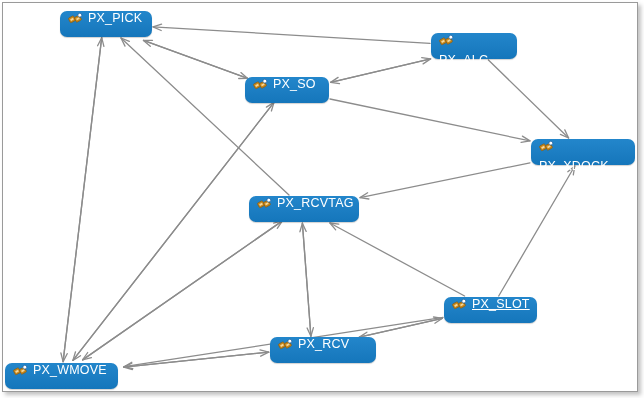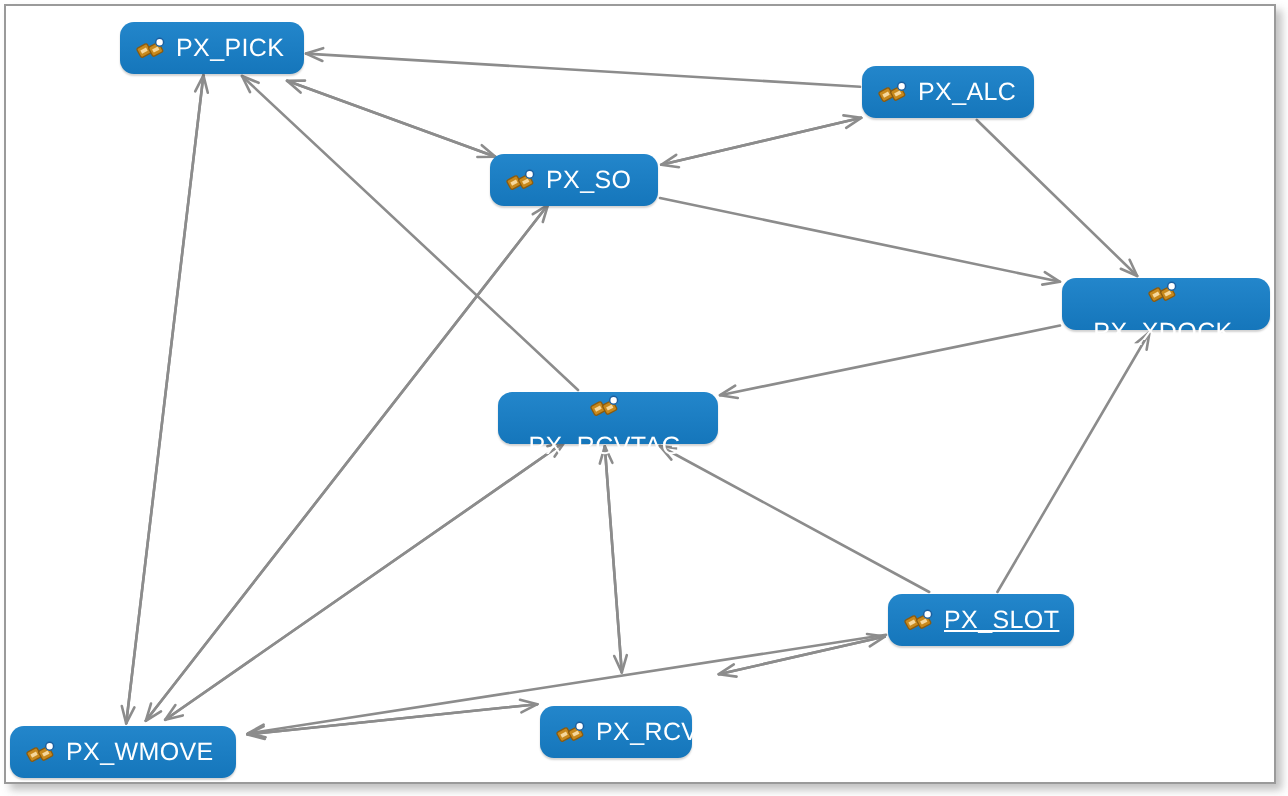--- a/index.html
+++ b/index.html
@@ -34,21 +34,20 @@
   svg.edges{
     position:absolute;
     left:0;top:0;
     width:634px;height:388px;
     pointer-events:none;
   }
 
   .node{
     position:absolute;
     display:flex;
-    align-items:center;
     gap:5px;
     height:26px;
     padding:0 11px 0 8px;
     border-radius:7px;
     background:#1b7ec4;
     background-image:linear-gradient(#2386cb,#1576bb);
     color:#ffffff;
     font-size:12.5px;
     letter-spacing:.2px;
     white-space:nowrap;
@@ -174,21 +173,21 @@
             <g transform="rotate(-28 8 8)">
               <rect x="1.2" y="4.2" width="6.2" height="5.6" rx="1" fill="#c8891c" stroke="#8a5b10" stroke-width=".7"></rect>
               <rect x="2.6" y="6.1" width="3.4" height="1.9" fill="#f6d79a"></rect>
               <rect x="7.0" y="6.6" width="6.2" height="5.6" rx="1" fill="#c8891c" stroke="#8a5b10" stroke-width=".7"></rect>
               <rect x="8.4" y="8.5" width="3.4" height="1.9" fill="#f6d79a"></rect>
             </g>
             <circle cx="12.6" cy="4.4" r="2.1" fill="#ffffff" stroke="#1b5fa0" stroke-width=".8"></circle>
           </svg>
           <span class="label">PX_PICK</span>
         </div>
-        <div class="node" style="left: 428px; top: 30px; width: 86px;">
+        <div class="node" style="left: 428px; top: 30px; width: 86px; flex-direction: column;">
           <svg class="nicon" viewBox="0 0 16 16">
             <g transform="rotate(-28 8 8)">
               <rect x="1.2" y="4.2" width="6.2" height="5.6" rx="1" fill="#c8891c" stroke="#8a5b10" stroke-width=".7"></rect>
               <rect x="2.6" y="6.1" width="3.4" height="1.9" fill="#f6d79a"></rect>
               <rect x="7.0" y="6.6" width="6.2" height="5.6" rx="1" fill="#c8891c" stroke="#8a5b10" stroke-width=".7"></rect>
               <rect x="8.4" y="8.5" width="3.4" height="1.9" fill="#f6d79a"></rect>
             </g>
             <circle cx="12.6" cy="4.4" r="2.1" fill="#ffffff" stroke="#1b5fa0" stroke-width=".8"></circle>
           </svg>
           <span class="label">PX_ALC</span>
@@ -210,21 +209,21 @@
             <g transform="rotate(-28 8 8)">
               <rect x="1.2" y="4.2" width="6.2" height="5.6" rx="1" fill="#c8891c" stroke="#8a5b10" stroke-width=".7"></rect>
               <rect x="2.6" y="6.1" width="3.4" height="1.9" fill="#f6d79a"></rect>
               <rect x="7.0" y="6.6" width="6.2" height="5.6" rx="1" fill="#c8891c" stroke="#8a5b10" stroke-width=".7"></rect>
               <rect x="8.4" y="8.5" width="3.4" height="1.9" fill="#f6d79a"></rect>
             </g>
             <circle cx="12.6" cy="4.4" r="2.1" fill="#ffffff" stroke="#1b5fa0" stroke-width=".8"></circle>
           </svg>
           <span class="label">PX_XDOCK</span>
         </div>
-        <div class="node" style="left: 246px; top: 193px; width: 110px; flex-direction: column;">
+        <div class="node" style="left: 246px; top: 193px; width: 110px;">
           <svg class="nicon" viewBox="0 0 16 16">
             <g transform="rotate(-28 8 8)">
               <rect x="1.2" y="4.2" width="6.2" height="5.6" rx="1" fill="#c8891c" stroke="#8a5b10" stroke-width=".7"></rect>
               <rect x="2.6" y="6.1" width="3.4" height="1.9" fill="#f6d79a"></rect>
               <rect x="7.0" y="6.6" width="6.2" height="5.6" rx="1" fill="#c8891c" stroke="#8a5b10" stroke-width=".7"></rect>
               <rect x="8.4" y="8.5" width="3.4" height="1.9" fill="#f6d79a"></rect>
             </g>
             <circle cx="12.6" cy="4.4" r="2.1" fill="#ffffff" stroke="#1b5fa0" stroke-width=".8"></circle>
           </svg>
           <span class="label">PX_RCVTAG</span>
@@ -234,21 +233,21 @@
             <g transform="rotate(-28 8 8)">
               <rect x="1.2" y="4.2" width="6.2" height="5.6" rx="1" fill="#c8891c" stroke="#8a5b10" stroke-width=".7"></rect>
               <rect x="2.6" y="6.1" width="3.4" height="1.9" fill="#f6d79a"></rect>
               <rect x="7.0" y="6.6" width="6.2" height="5.6" rx="1" fill="#c8891c" stroke="#8a5b10" stroke-width=".7"></rect>
               <rect x="8.4" y="8.5" width="3.4" height="1.9" fill="#f6d79a"></rect>
             </g>
             <circle cx="12.6" cy="4.4" r="2.1" fill="#ffffff" stroke="#1b5fa0" stroke-width=".8"></circle>
           </svg>
           <span class="label">PX_SLOT</span>
         </div>
-        <div class="node" style="left: 267px; top: 350px; width: 76px;">
+        <div class="node" style="left: 267px; top: 334px; width: 106px;">
           <svg class="nicon" viewBox="0 0 16 16">
             <g transform="rotate(-28 8 8)">
               <rect x="1.2" y="4.2" width="6.2" height="5.6" rx="1" fill="#c8891c" stroke="#8a5b10" stroke-width=".7"></rect>
               <rect x="2.6" y="6.1" width="3.4" height="1.9" fill="#f6d79a"></rect>
               <rect x="7.0" y="6.6" width="6.2" height="5.6" rx="1" fill="#c8891c" stroke="#8a5b10" stroke-width=".7"></rect>
               <rect x="8.4" y="8.5" width="3.4" height="1.9" fill="#f6d79a"></rect>
             </g>
             <circle cx="12.6" cy="4.4" r="2.1" fill="#ffffff" stroke="#1b5fa0" stroke-width=".8"></circle>
           </svg>
           <span class="label">PX_RCV</span>

